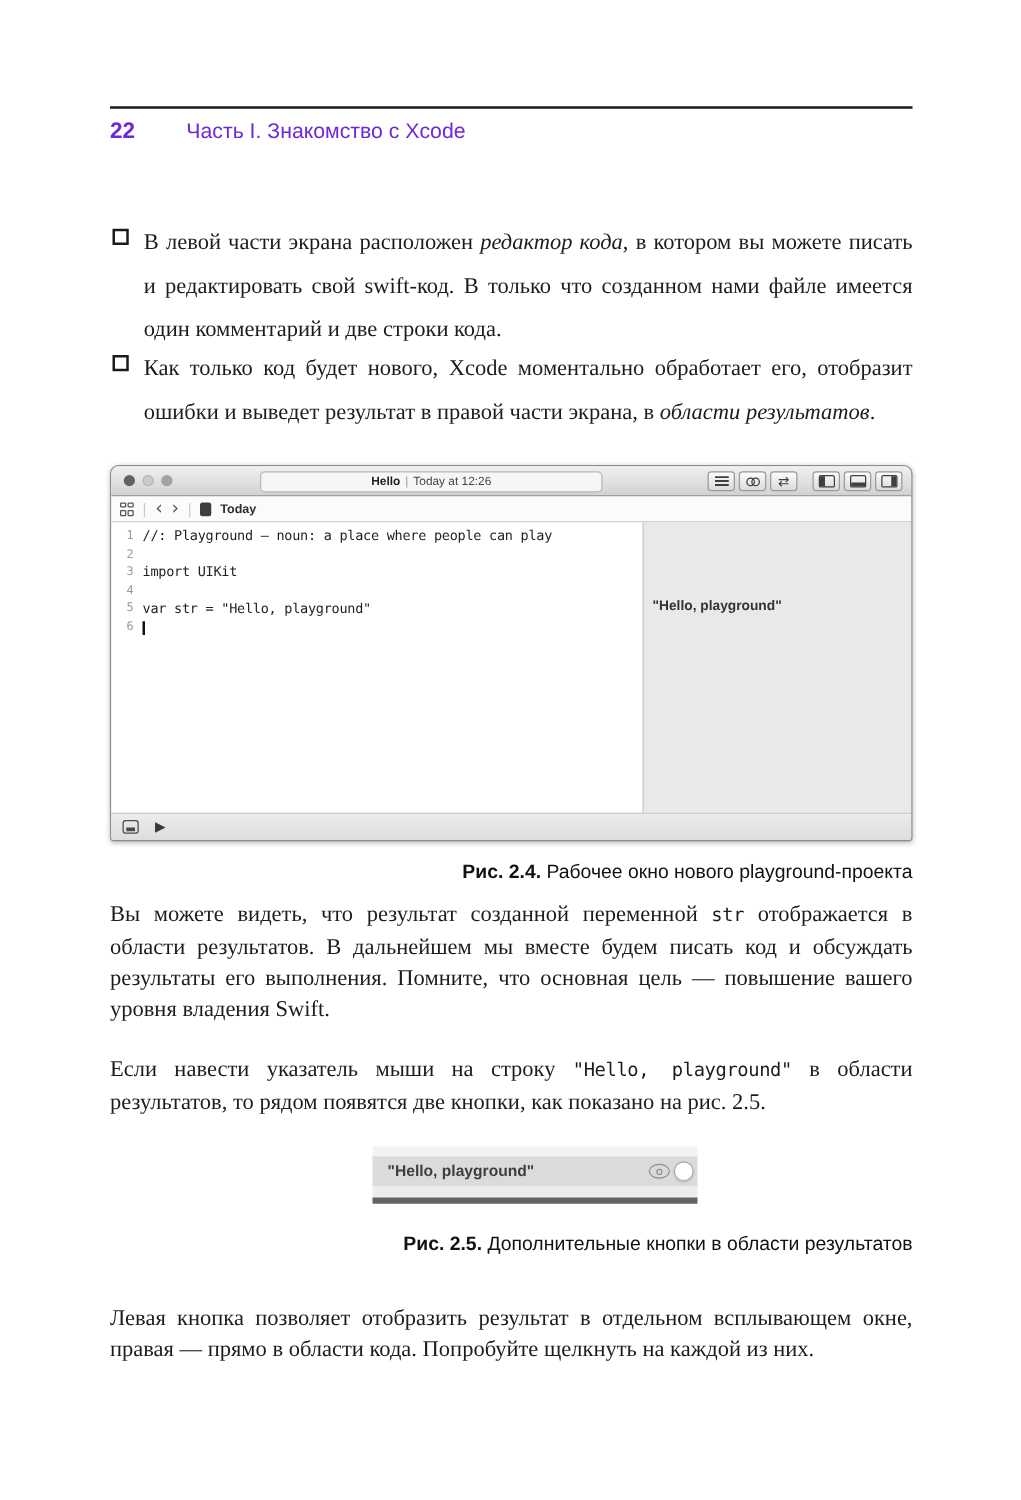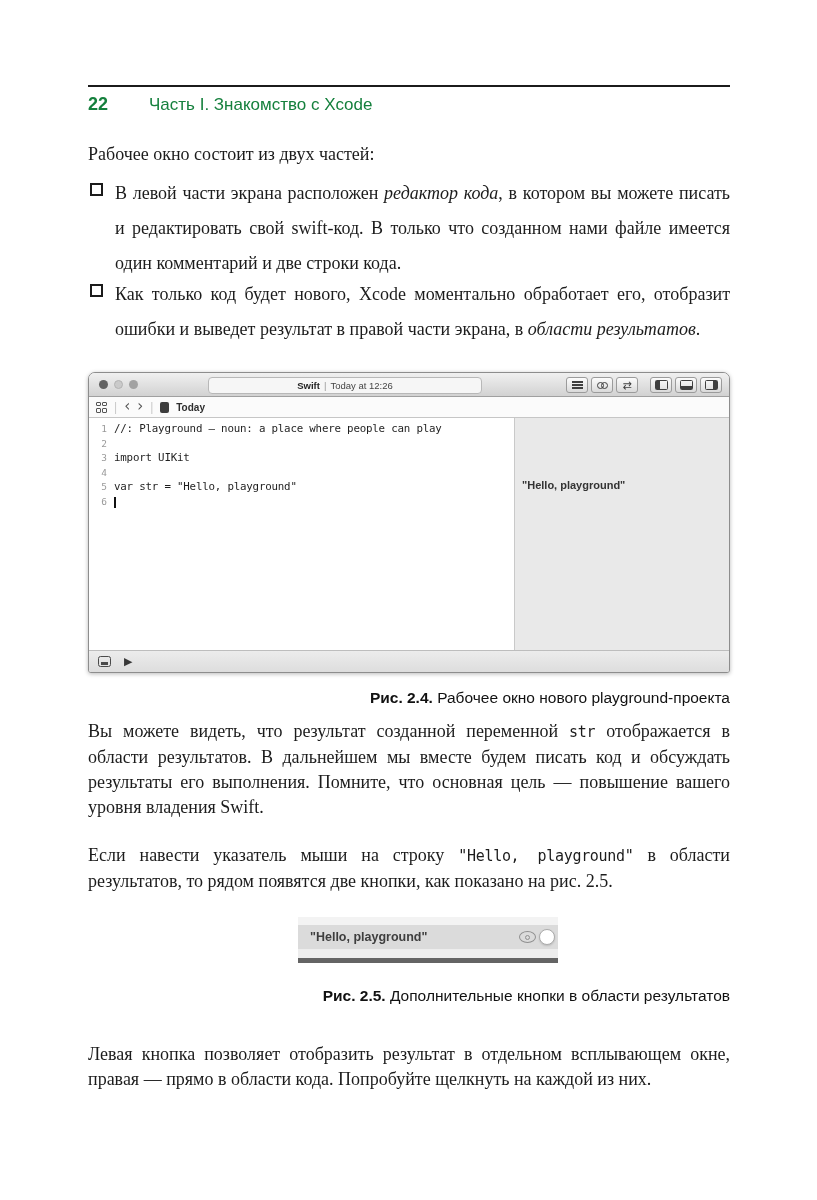--- a/index.html
+++ b/index.html
@@ -6,21 +6,21 @@
   body{
     width:817px;height:1200px;position:relative;overflow:hidden;
     background:#ffffff;color:#1c1c1c;
     font-family:"Liberation Serif",serif;
   }
   .content{position:absolute;left:88px;top:0;width:642px;height:1200px;}
 
   
   .header-rule{position:absolute;top:85px;left:0;width:642px;height:2px;background:#1b1b1b;}
   .running-header{position:absolute;top:94px;left:0;width:642px;
-    font-family:"Liberation Sans",sans-serif;font-size:17px;color:#15803d;}
+    font-family:"Liberation Sans",sans-serif;font-size:17px;color:#6d28d9;}
   .page-num{font-weight:bold;font-size:18px;}
   .header-title{margin-left:41px;}
 
   
   .body{position:absolute;left:0;width:642px;margin:0;
     font-size:18px;line-height:25px;text-align:justify;hyphens:manual;}
   .intro{top:142px;}
   .bullet{position:absolute;left:0;width:642px;padding-left:27px;box-sizing:border-box;
     font-size:18px;line-height:35px;text-align:justify;hyphens:manual;}
   .bullet-mark{position:absolute;left:2px;top:7px;width:9px;height:9px;
@@ -129,39 +129,38 @@
 </head>
 <body>
 
 <div class="content">
 
   <div class="header-rule"></div>
   <div class="running-header">
     <span class="page-num">22</span><span class="header-title">Часть I. Знакомство с Xcode</span>
   </div>
 
-  <p class="body intro"><span>Рабочее окно состоит из двух частей:</span></p>
 
   <div class="bullet" id="bullet1">
     <span class="bullet-mark"></span><span><span>В левой части экрана расположен </span><span class="seg-italic">редактор кода</span><span>, в котором вы можете писать и редактировать свой swift-код. В только что созданном нами файле имеется один комментарий и две строки кода.</span></span>
   </div>
 
   <div class="bullet" id="bullet2">
     <span class="bullet-mark"></span><span><span>Как только код будет нового, Xcode моментально обработает его, отобразит ошибки и выведет результат в правой части экрана, в </span><span class="seg-italic">об­ласти результатов</span><span>.</span></span>
   </div>
 
   <div class="xcode-window">
     <div class="titlebar">
       <div class="traffic">
         <span class="tl tl1"></span>
         <span class="tl tl2"></span>
         <span class="tl tl3"></span>
       </div>
       <div class="status-pill">
-        <span class="st-ready">Swift</span>
+        <span class="st-ready">Hello</span>
         <span class="st-sep">|</span>
         <span class="st-time">Today at 12:26</span>
       </div>
       <div class="tb-buttons">
         <span class="tb-btn">
             <span class="ic-lines"></span>
           </span>
         <span class="tb-btn">
             <span class="ic-circles">
               <i></i>

